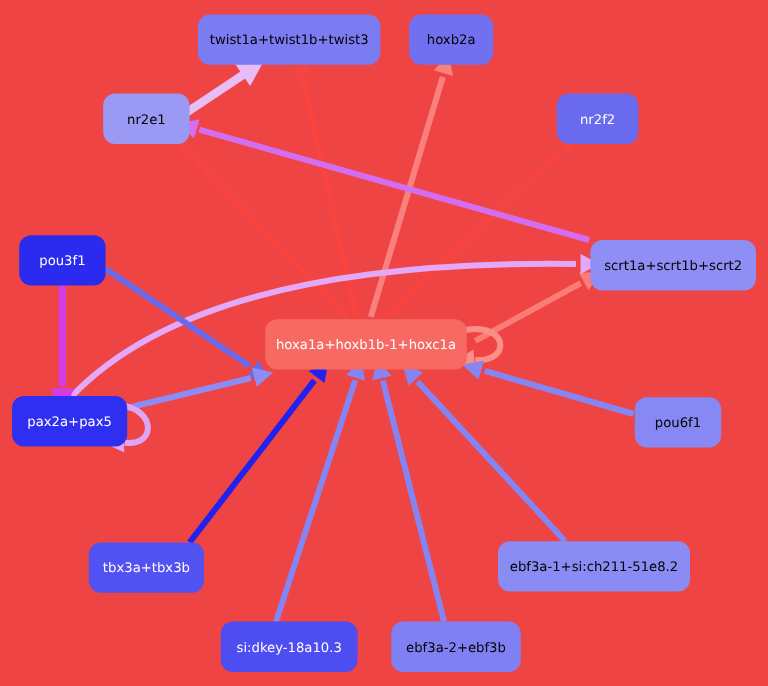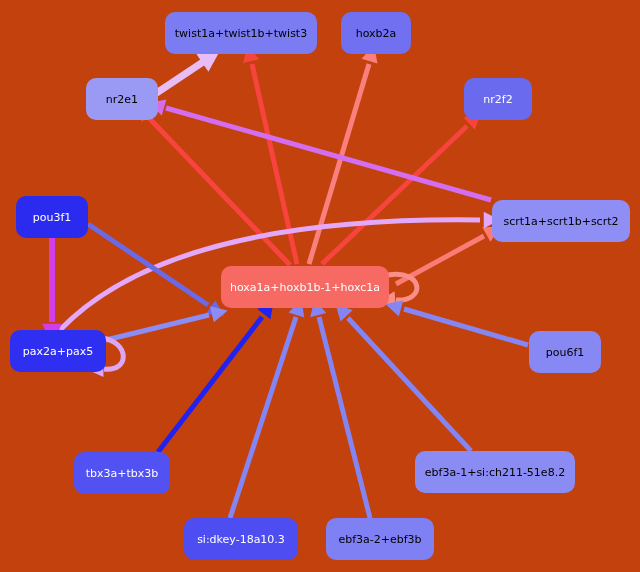--- a/index.html
+++ b/index.html
@@ -4,21 +4,21 @@
 <style>
   html, body {
     margin: 0;
     padding: 0;
     background: #ffffff;
   }
   #canvas-wrap {
     position: relative;
     width: 640px;
     height: 572px;
-    background: #c2410c;
+    background: #ef4444;
     overflow: hidden;
     font-family: "DejaVu Sans", sans-serif;
   }
   svg#network {
     display: block;
     width: 640px;
     height: 572px;
   }
   .node-rect {
     stroke: none;

